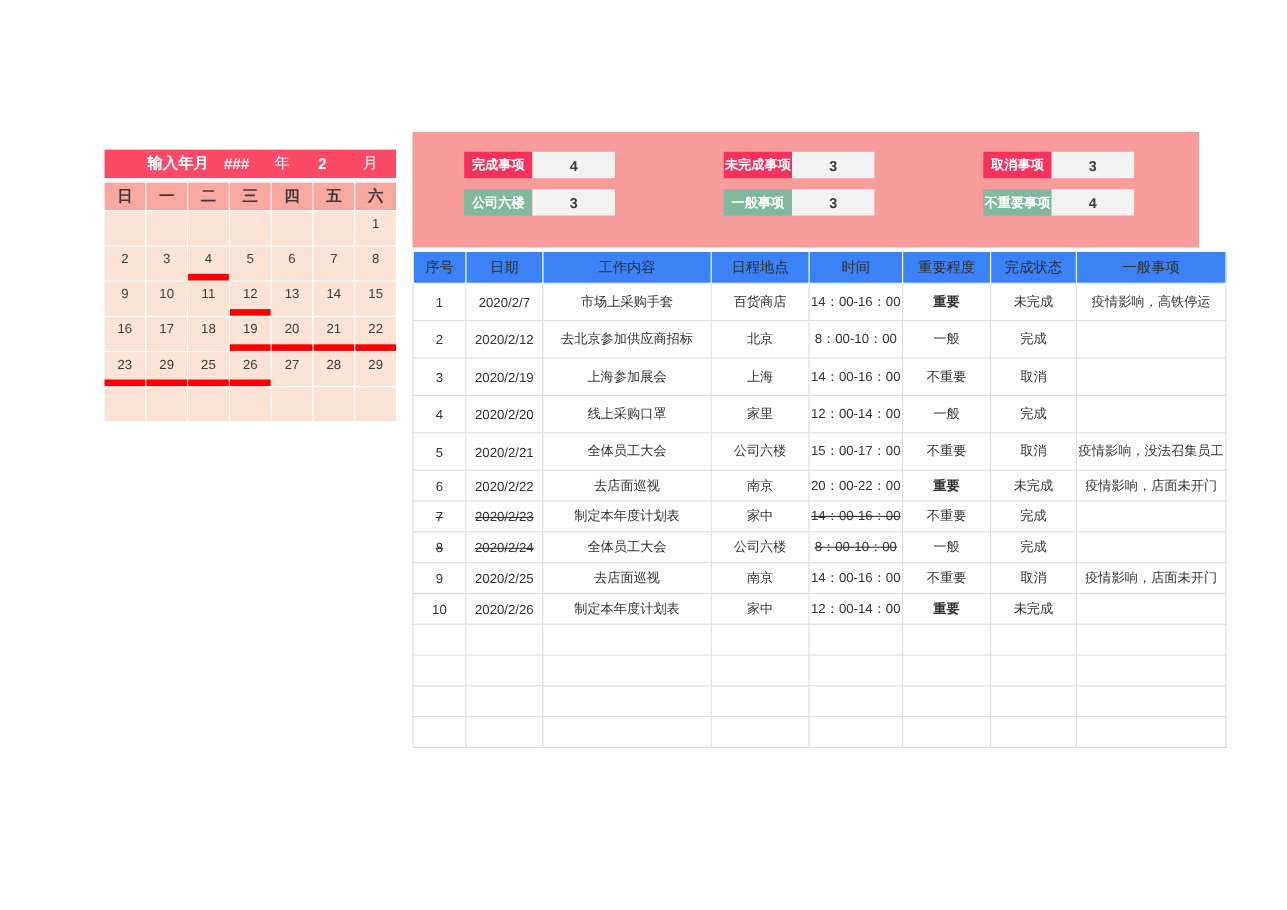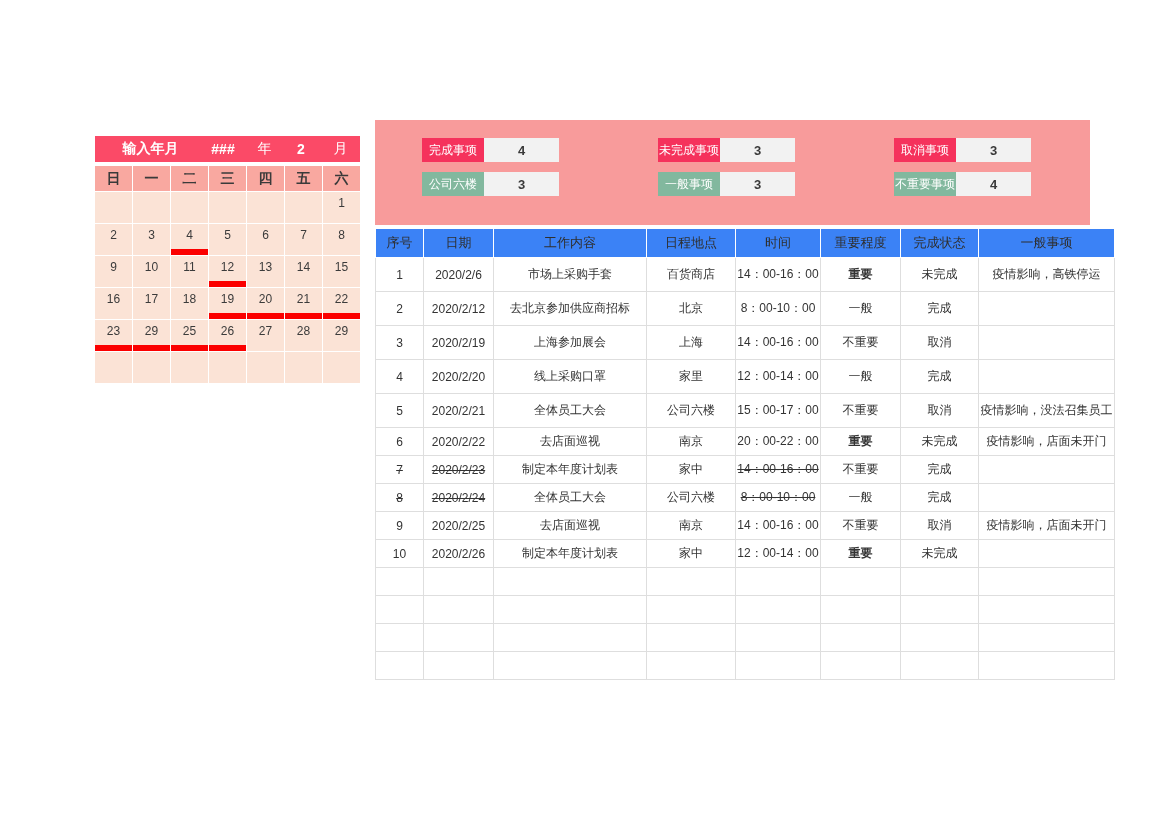--- a/index.html
+++ b/index.html
@@ -20,21 +20,21 @@
   }
   .cal-title{
     height:26px;
     background:#fb4a67;
     color:#ffffff;
     display:flex;
     align-items:center;
     font-size:14px;
     font-weight:bold;
   }
-  .cal-title .ct-label{ padding-left:8px; width:95px; text-align:center;}
+  .cal-title .ct-label{ width:95px; text-align:right;}
   .cal-title .ct-year{ width:50px; text-align:center; font-weight:bold;}
   .cal-title .ct-year-unit{ width:33px; text-align:center; font-weight:normal;}
   .cal-title .ct-month{ width:40px; text-align:center; font-weight:bold;}
   .cal-title .ct-month-unit{ flex:1; text-align:center; font-weight:normal;}
 
   .cal-grid{
     display:grid;
     grid-template-columns:repeat(7,1fr);
     background:#ffffff;
     gap:1px;
@@ -74,21 +74,21 @@
   .stat-cell{
     position:absolute;
     display:flex;
     height:24px;
   }
   .stat-lab{
     width:62px;
     display:flex;align-items:center;justify-content:center;
     color:#ffffff;
     font-size:12px;
-    font-weight:normal;
+    font-weight:bold;
   }
   .stat-lab.red{background:#f5325c;}
   .stat-lab.green{background:#82b89e;}
   .stat-val{
     width:75px;
     background:#f2f2f2;
     display:flex;align-items:center;justify-content:center;
     font-size:13px;font-weight:bold;color:#3a3a3a;
   }
 
@@ -331,21 +331,21 @@
           <th class="c-place">日程地点</th>
           <th class="c-time">时间</th>
           <th class="c-imp">重要程度</th>
           <th class="c-stat">完成状态</th>
           <th class="c-reason">一般事项</th>
         </tr>
     </thead>
     <tbody id="tbody">
         <tr class="tall">
           <td class="c-idx">1</td>
-          <td class="c-date">2020/2/6</td>
+          <td class="c-date">2020/2/7</td>
           <td class="c-work">市场上采购手套</td>
           <td class="c-place">百货商店</td>
           <td class="c-time">14：00-16：00</td>
           <td class="c-imp imp-high">重要</td>
           <td class="c-stat">未完成</td>
           <td class="c-reason">疫情影响，高铁停运</td>
         </tr>
         <tr class="tall">
           <td class="c-idx">2</td>
           <td class="c-date">2020/2/12</td>

